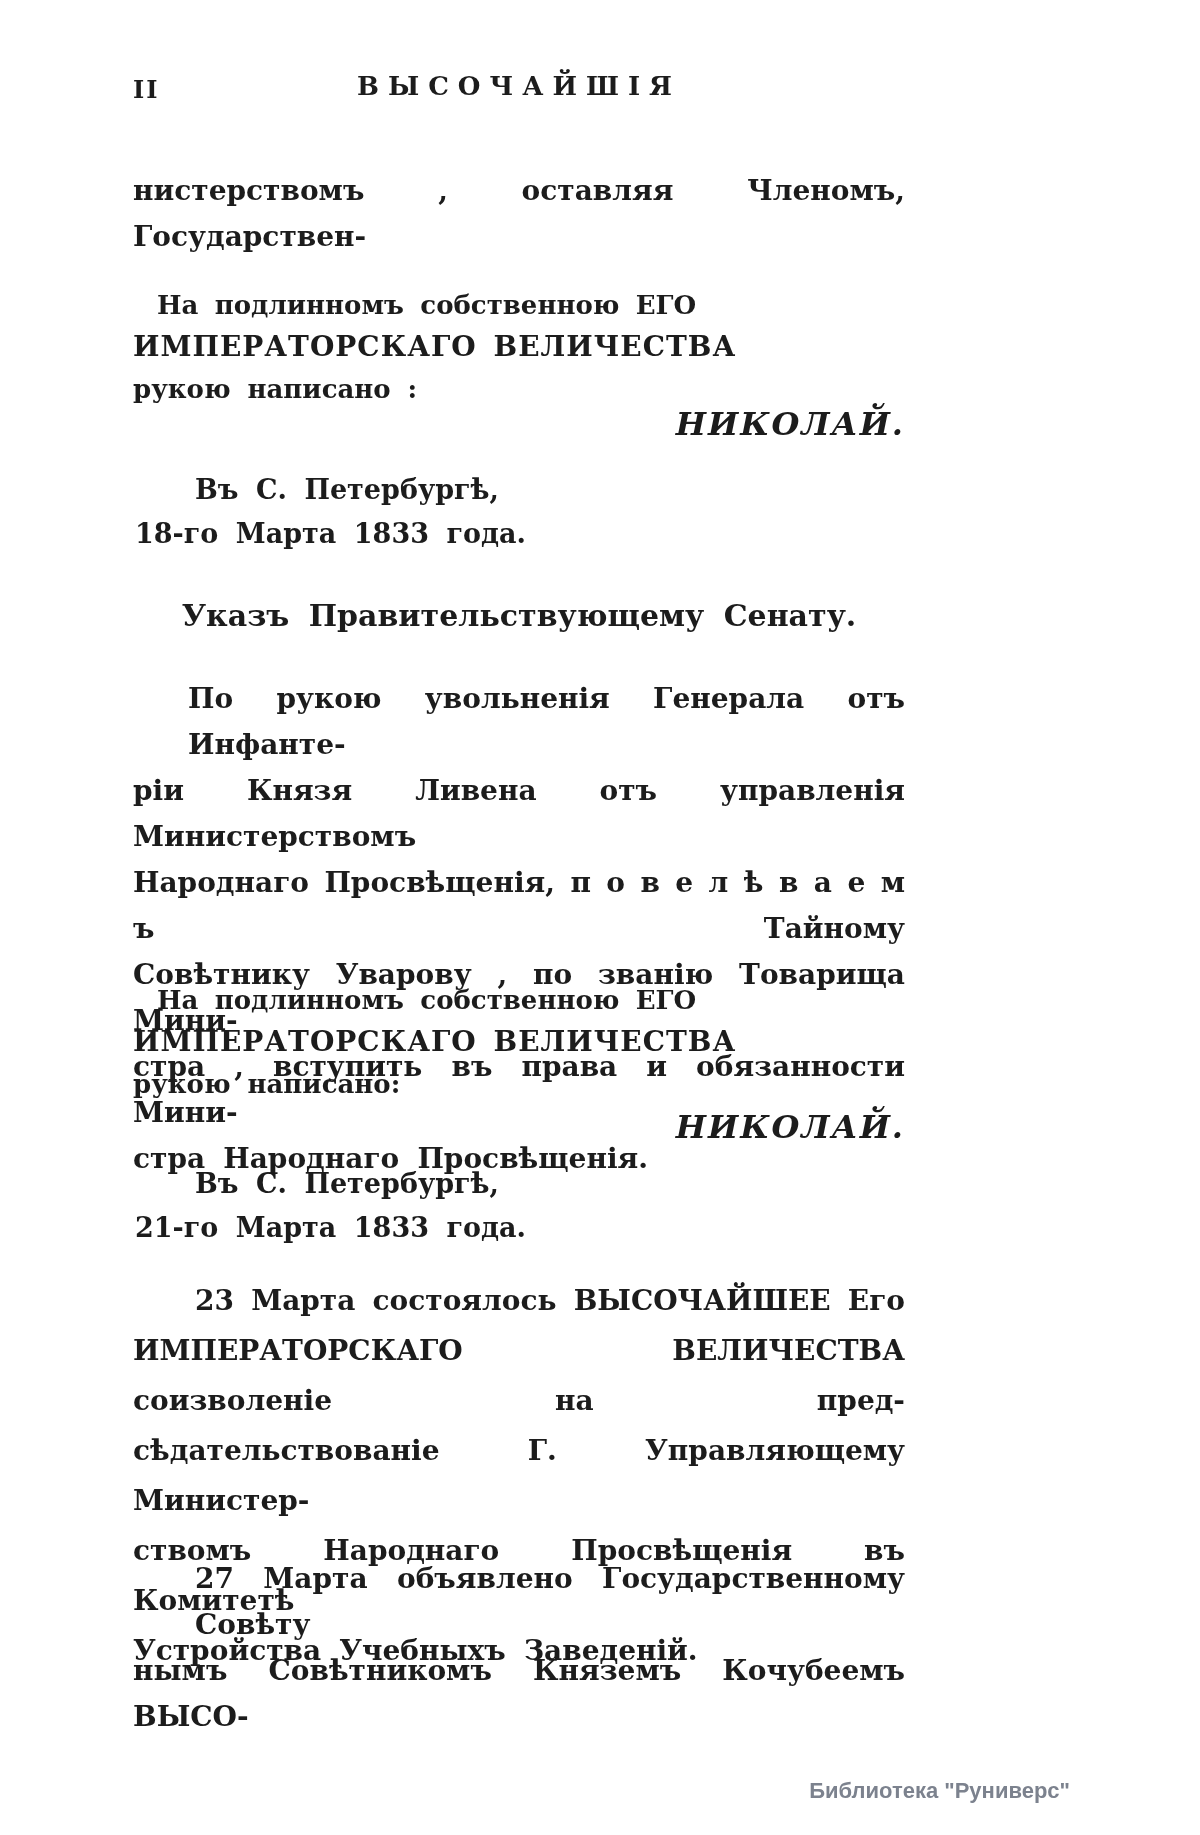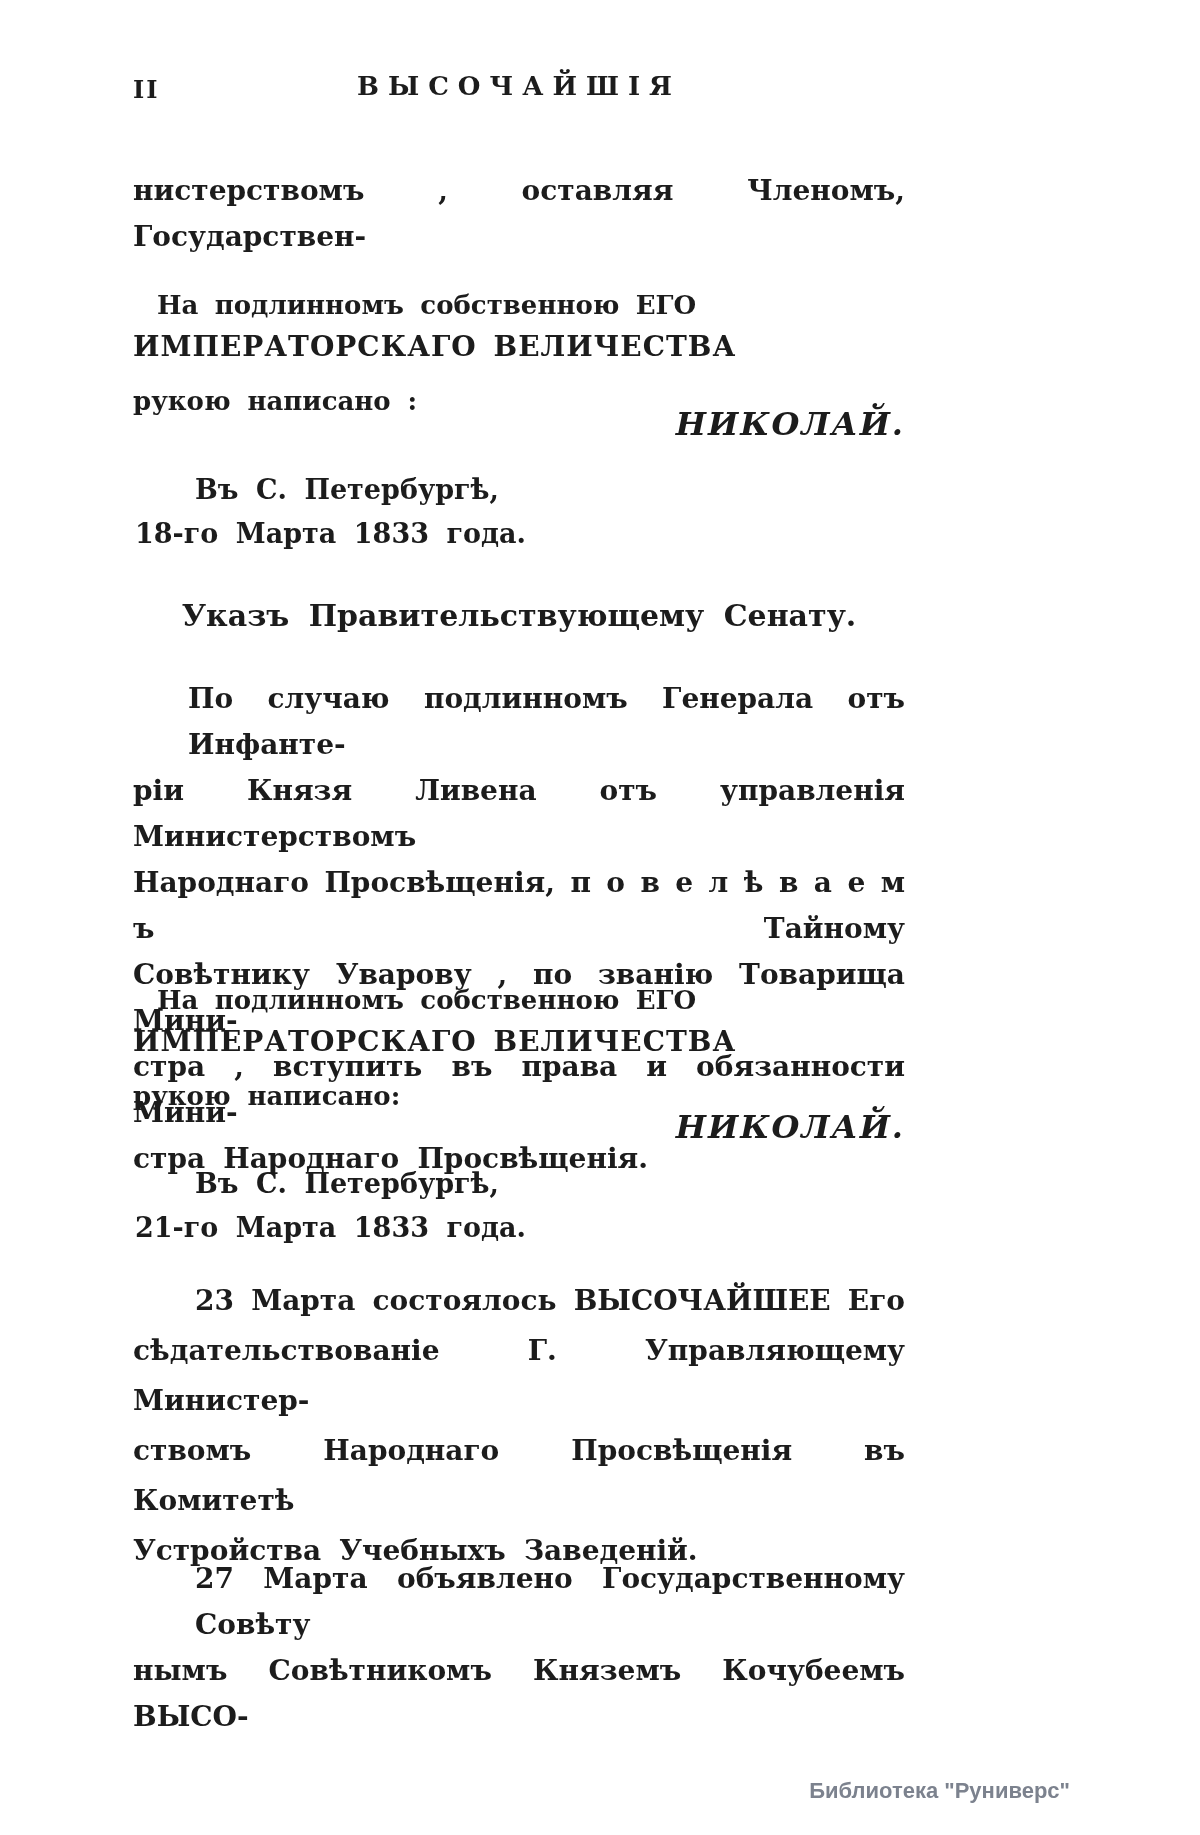--- a/index.html
+++ b/index.html
@@ -19,21 +19,21 @@
   .para{font-size:28px;font-weight:bold;line-height:46px;word-spacing:0.16em;}
   .line-j{text-align:justify;text-align-last:justify;}
   .line-l{text-align:left;word-spacing:0.3em;}
   .indent-55{padding-left:55px;}
   .indent-62{padding-left:62px;}
 
   
   .att{font-weight:bold;}
   .att-l1{font-size:26px;padding-left:24px;word-spacing:0.28em;line-height:40px;}
   .att-l2{font-size:28px;letter-spacing:1px;word-spacing:0.22em;line-height:44px;}
-  .att-l3{font-size:26px;word-spacing:0.3em;line-height:40px;margin-top:12px;}
+  .att-l3{font-size:26px;word-spacing:0.3em;line-height:40px;}
 
   .signature{text-align:right;font-size:32px;font-weight:bold;font-style:italic;letter-spacing:2px;}
 
   .placedate{font-size:27px;font-weight:bold;line-height:44px;word-spacing:0.3em;}
   .place-line{padding-left:62px;}
   .date-line{padding-left:2px;}
 
   .decree-heading{text-align:center;font-size:30px;font-weight:bold;word-spacing:0.3em;}
 
   .watermark{
@@ -61,41 +61,42 @@
 </div>
 <div class="col signature" style="top:405px;">НИКОЛАЙ.</div>
 <div class="col placedate" style="top:468px;">
   <div class="place-line">Въ С. Петербургѣ,</div>
   <div class="date-line">18-го Марта 1833 года.</div>
 </div>
 
 <div class="col decree-heading" style="top:598px;">Указъ Правительствующему Сенату.</div>
 
 <div class="col para" style="top:676px;">
-  <div class="line-j indent-55">По случаю подлинномъ Генерала отъ Инфанте-</div>
+  <div class="line-j indent-55">По рукою увольненія Генерала отъ Инфанте-</div>
   <div class="line-j">ріи Князя Ливена отъ управленія Министерствомъ</div>
   <div class="line-j">Народнаго Просвѣщенія, п о в е л ѣ в а е м ъ Тайному</div>
   <div class="line-j">Совѣтнику Уварову , по званію Товарища Мини-</div>
   <div class="line-j">стра , вступить въ права и обязанности Мини-</div>
   <div class="line-l">стра Народнаго Просвѣщенія.</div>
 </div>
 
 <div class="col att" style="top:980px;">
   <div class="att-l1">На подлинномъ собственною ЕГО</div>
   <div class="att-l2">ИМПЕРАТОРСКАГО ВЕЛИЧЕСТВА</div>
   <div class="att-l3">рукою написано:</div>
 </div>
 <div class="col signature" style="top:1108px;">НИКОЛАЙ.</div>
 <div class="col placedate" style="top:1162px;">
   <div class="place-line">Въ С. Петербургѣ,</div>
   <div class="date-line">21-го Марта 1833 года.</div>
 </div>
 
 <div class="col para" style="top:1276px;line-height:50px;">
   <div class="line-j indent-62">23 Марта состоялось ВЫСОЧАЙШЕЕ Его</div>
+  <div class="line-j">ИМПЕРАТОРСКАГО ВЕЛИЧЕСТВА соизволеніе на пред-</div>
   <div class="line-j">сѣдательствованіе Г. Управляющему Министер-</div>
   <div class="line-j">ствомъ Народнаго Просвѣщенія въ Комитетѣ</div>
   <div class="line-l">Устройства Учебныхъ Заведеній.</div>
 </div>
 
 <div class="col para" style="top:1556px;">
   <div class="line-j indent-62">27 Марта объявлено Государственному Совѣту</div>
   <div class="line-j">нымъ Совѣтникомъ Княземъ Кочубеемъ ВЫСО-</div>
 </div>
 

